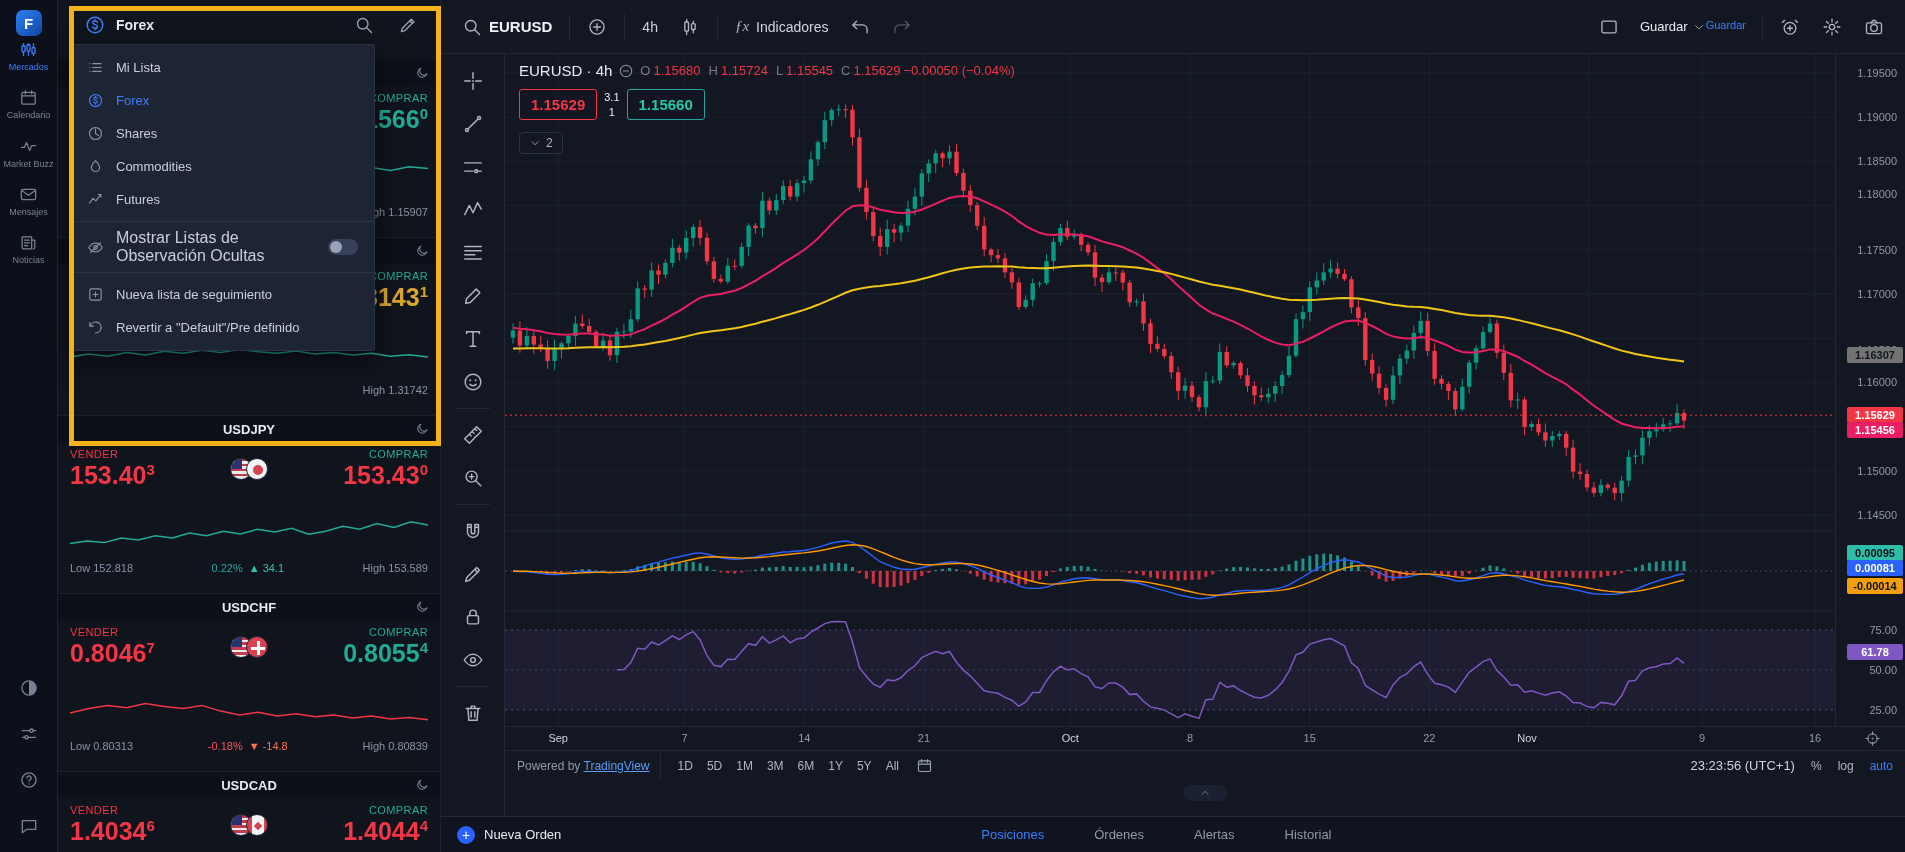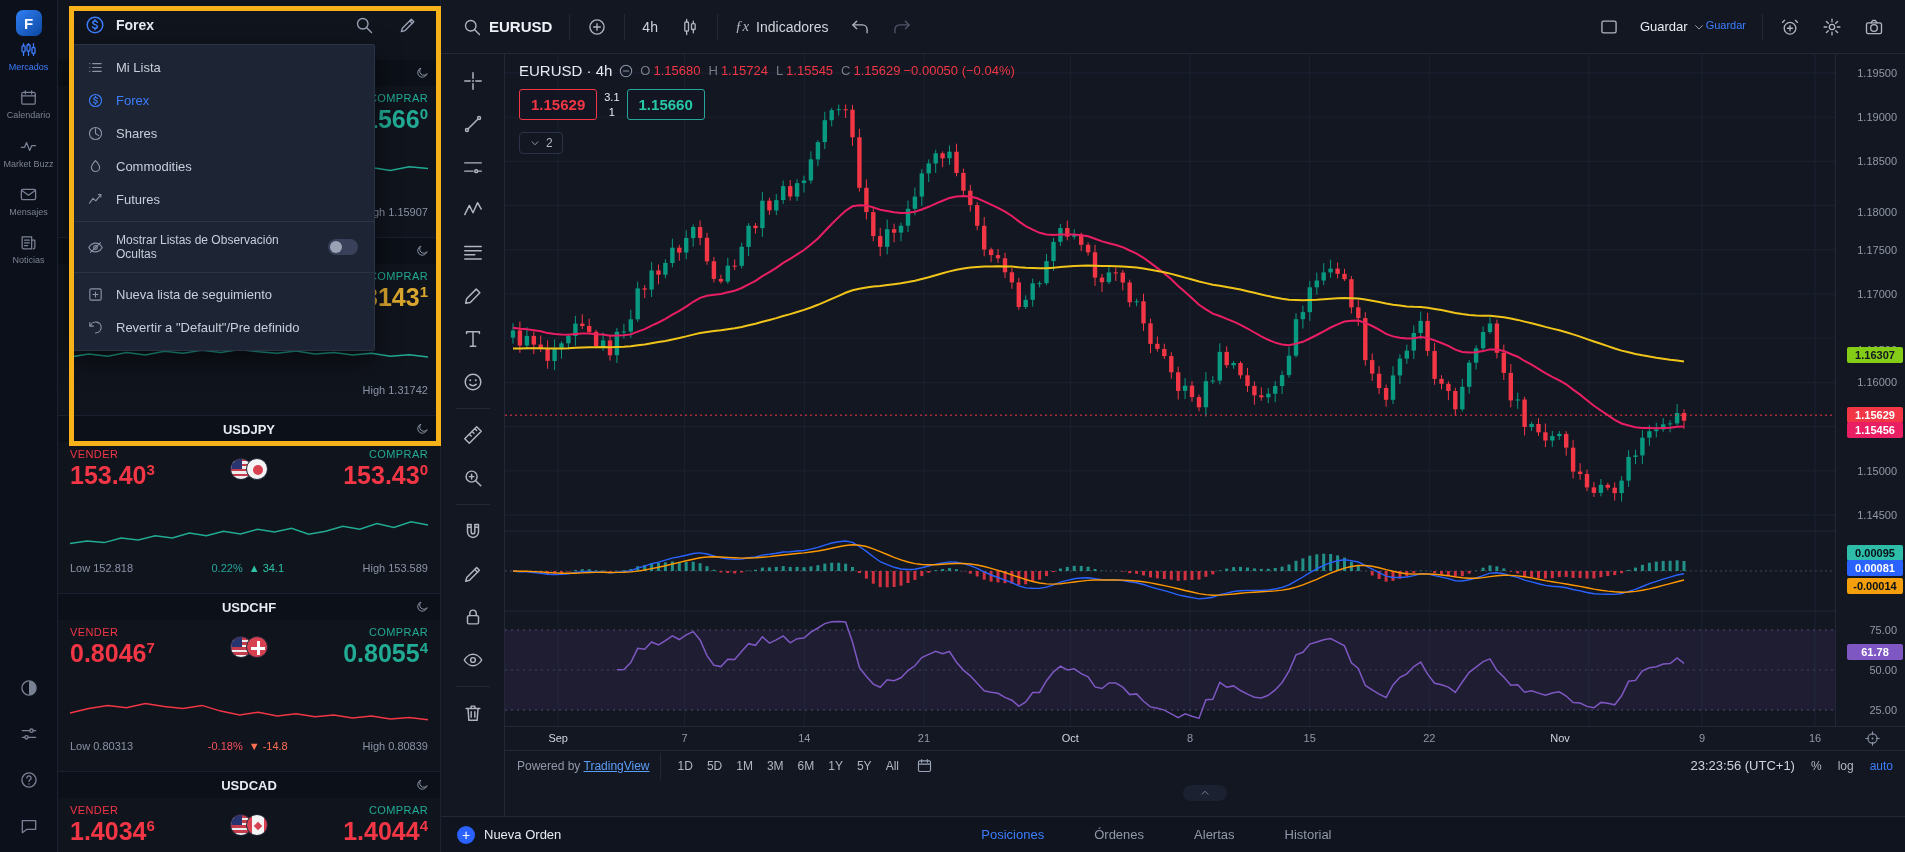--- a/index.html
+++ b/index.html
@@ -472,21 +472,21 @@
       </div>
       <div class="menu-divider"></div>
       <div class="menu-item menu-toggle">
         <span class="mi">
           <svg viewBox="0 0 24 24" fill="none" stroke="currentColor" stroke-width="1.6" stroke-linecap="round" stroke-linejoin="round">
             <path d="M2.5 12S6 5.8 12 5.8 21.5 12 21.5 12 18 18.2 12 18.2 2.5 12 2.5 12z"></path>
             <circle cx="12" cy="12" r="2.6"></circle>
             <path d="M5 19L19 5"></path>
           </svg>
         </span>
-        <span style="font-size:12px">Mostrar Listas de Observación Ocultas</span>
+        <span style="font-size:16px">Mostrar Listas de Observación Ocultas</span>
         <span class="toggle-pill"></span>
       </div>
       <div class="menu-divider"></div>
       <div class="menu-item">
         <span class="mi">
           <svg viewBox="0 0 24 24" fill="none" stroke="currentColor" stroke-width="1.6" stroke-linecap="round" stroke-linejoin="round">
             <rect x="4" y="4" width="16" height="16" rx="2"></rect>
             <path d="M12 8.5v7M8.5 12h7"></path>
           </svg>
         </span>
@@ -1283,32 +1283,32 @@
                   <path d="M6 9.5l6 6 6-6"></path>
                 </svg>
               </span>
             <span>2</span>
           </div>
         </div>
         <div class="price-scale" id="priceScale">
             <span class="ps-label" style="top: 19px;">1.19500</span>
             <span class="ps-label" style="top: 63.2px;">1.19000</span>
             <span class="ps-label" style="top: 107.4px;">1.18500</span>
-            <span class="ps-label" style="top: 158px; margin-left: 36px;">1.18000</span>
+            <span class="ps-label" style="top: 140px; margin-left: 36px;">1.18000</span>
             <span class="ps-label" style="top: 195.8px;">1.17500</span>
             <span class="ps-label" style="top: 240px;">1.17000</span>
             <span class="ps-label" style="top: 296px;">1.16500</span>
             <span class="ps-label" style="top: 328.4px;">1.16000</span>
             <span class="ps-label" style="top: 372.6px;">1.15500</span>
             <span class="ps-label" style="top: 416.8px;">1.15000</span>
             <span class="ps-label" style="top: 461px;">1.14500</span>
             <span class="ps-label" style="top: 576px;">75.00</span>
             <span class="ps-label" style="top: 616px;">50.00</span>
             <span class="ps-label" style="top: 656px;">25.00</span>
-            <span class="ps-badge" style="top: 301.261px; background: #84cc16; color: rgb(19, 23, 34);">1.16307</span>
+            <span class="ps-badge" style="top: 301.261px; background: #737373; color: rgb(19, 23, 34);">1.16307</span>
             <span class="ps-badge" style="top: 361.196px; background: rgb(242, 54, 69); color: rgb(255, 255, 255);">1.15629</span>
             <span class="ps-badge" style="top: 376.49px; background: rgb(233, 30, 99); color: rgb(255, 255, 255);">1.15456</span>
             <span class="ps-badge" style="top: 499px; background: rgb(45, 189, 168); color: rgb(7, 16, 24);">0.00095</span>
             <span class="ps-badge" style="top: 514px; background: rgb(41, 98, 255); color: rgb(255, 255, 255);">0.00081</span>
             <span class="ps-badge" style="top: 532px; background: rgb(245, 158, 11); color: rgb(7, 16, 24);">-0.00014</span>
             <span class="ps-badge" style="top: 598px; background: rgb(126, 87, 194); color: rgb(255, 255, 255);">61.78</span>
           </div>
       </div>
       <div class="xaxis" id="xAxis">
         <span class="x-target">
@@ -1319,21 +1319,21 @@
             </svg>
           </span>
       <span class="x-label major" style="left: 53.2px;">Sep</span>
           <span class="x-label" style="left: 179.55px;">7</span>
           <span class="x-label" style="left: 299.25px;">14</span>
           <span class="x-label" style="left: 418.95px;">21</span>
           <span class="x-label major" style="left: 565.25px;">Oct</span>
           <span class="x-label" style="left: 684.95px;">8</span>
           <span class="x-label" style="left: 804.65px;">15</span>
           <span class="x-label" style="left: 924.35px;">22</span>
-          <span class="x-label major" style="left: 1055px;">Nov</span>
+          <span class="x-label major" style="left: 1022px;">Nov</span>
           <span class="x-label" style="left: 1197px;">9</span>
           <span class="x-label" style="left: 1310.05px;">16</span>
         </div>
       <div class="tvbar">
         <span class="powered">
           <span>Powered by</span>
           <span class="tv-link">TradingView</span>
         </span>
         <div class="tb-sep"></div>
         <div id="rangeBtns" style="display:flex">

